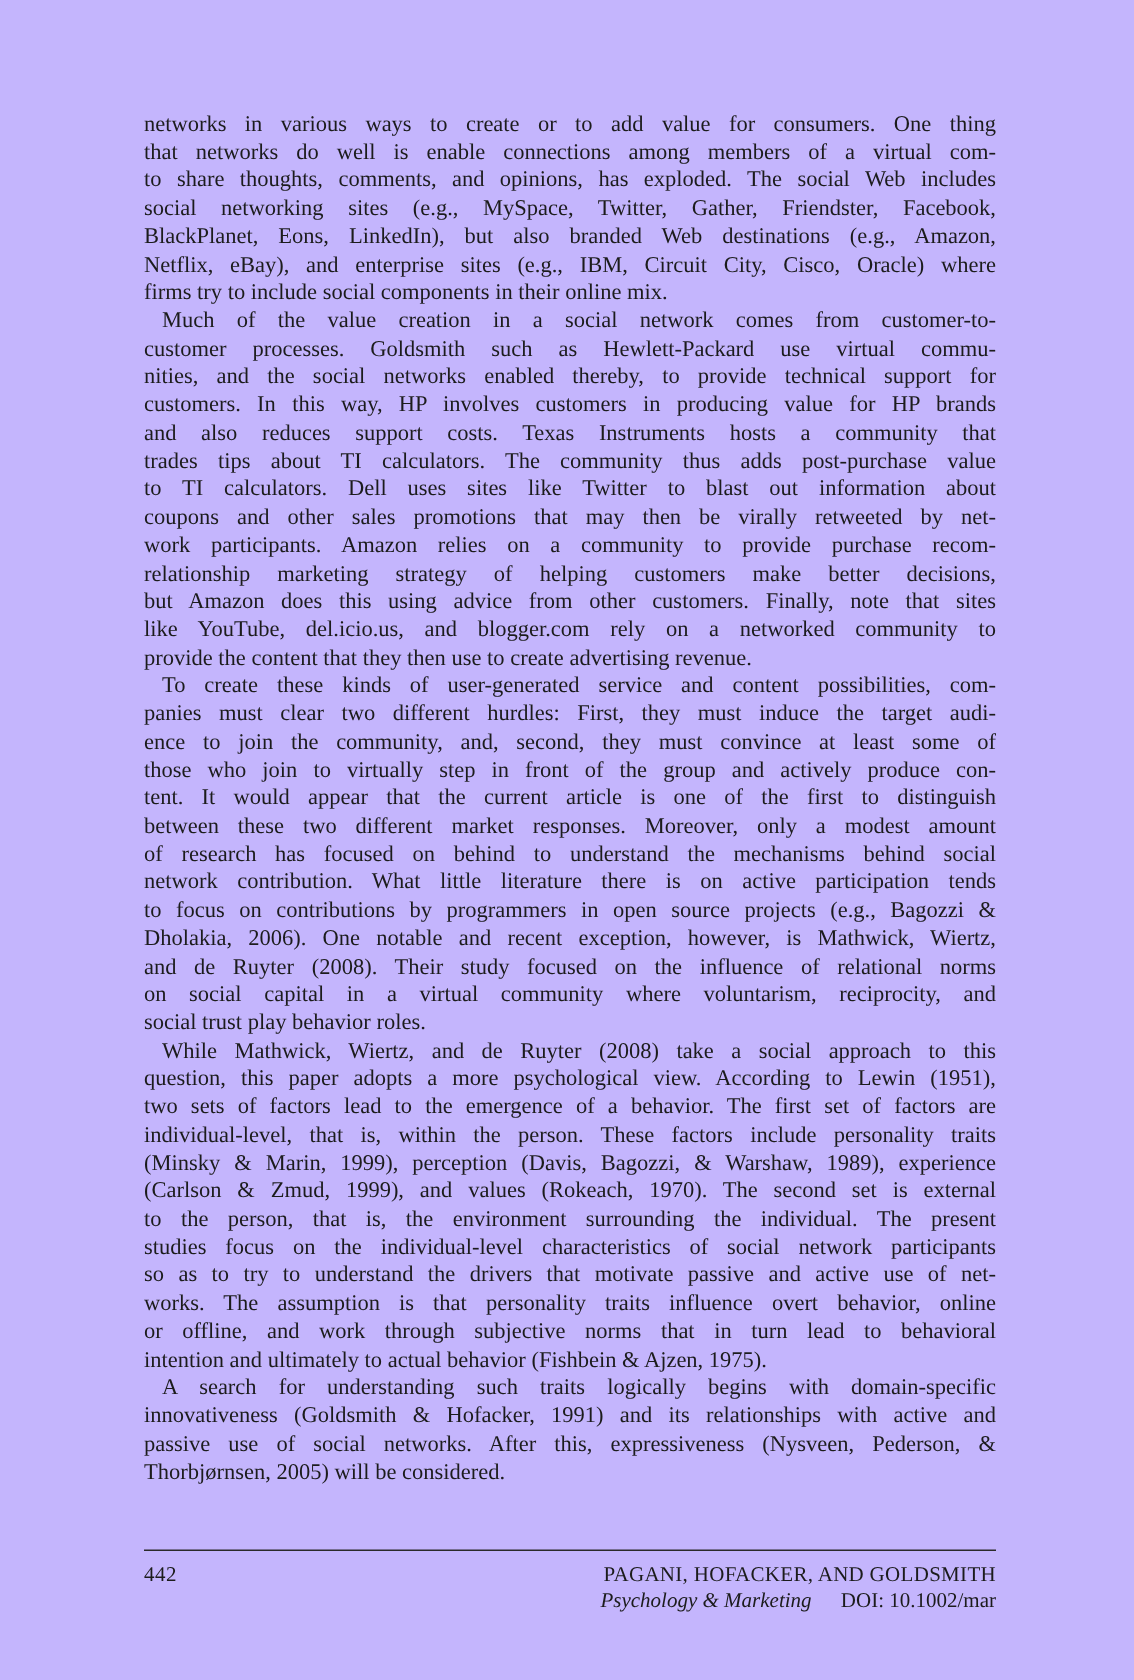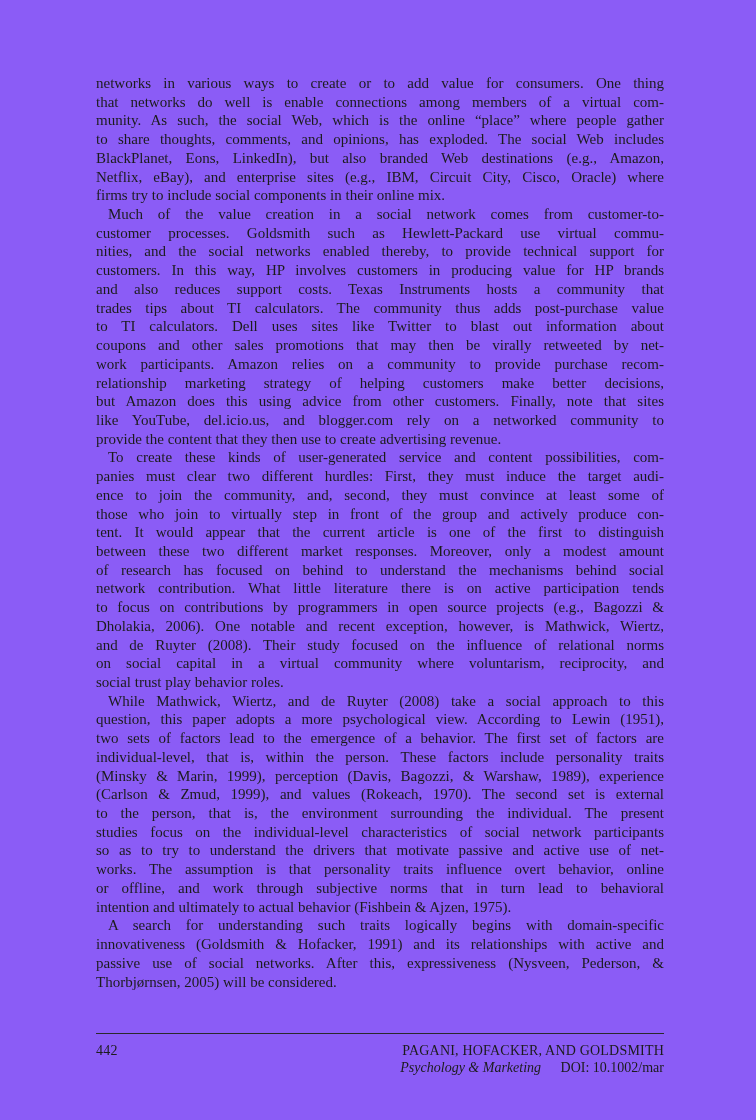--- a/index.html
+++ b/index.html
@@ -4,21 +4,21 @@
 <style>
   html, body {
     margin: 0;
     padding: 0;
     background: #ffffff;
   }
   .page {
     position: relative;
     width: 756px;
     height: 1120px;
-    background: #8b5cf6;
+    background: #c4b5fd;
     overflow: hidden;
     font-family: "Liberation Serif", "DejaVu Serif", serif;
     color: #1c1c1c;
   }
   .text-block {
     position: absolute;
     left: 96px;
     top: 74px;
     width: 568px;
     font-size: 15px;
@@ -78,22 +78,22 @@
 </style>
 </head>
 <body>
 
 <div class="page">
 
   <main class="text-block" id="paragraphs">
       <div class="paragraph">
         <div class="line justwrap">networks in various ways to create or to add value for consumers. One thing</div>
         <div class="line justwrap">that networks do well is enable connections among members of a virtual com-</div>
-        <div class="line justwrap">munity. As such, the social Web, which is the online “place” where people gather</div>
         <div class="line justwrap">to share thoughts, comments, and opinions, has exploded. The social Web includes</div>
+        <div class="line justwrap">social networking sites (e.g., MySpace, Twitter, Gather, Friendster, Facebook,</div>
         <div class="line justwrap">BlackPlanet, Eons, LinkedIn), but also branded Web destinations (e.g., Amazon,</div>
         <div class="line justwrap">Netflix, eBay), and enterprise sites (e.g., IBM, Circuit City, Cisco, Oracle) where</div>
         <div class="line justwrap last">firms try to include social components in their online mix.</div>
       </div>
       <div class="paragraph">
         <div class="line justwrap indent">Much of the value creation in a social network comes from customer-to-</div>
         <div class="line justwrap">customer processes. Goldsmith such as Hewlett-Packard use virtual commu-</div>
         <div class="line justwrap">nities, and the social networks enabled thereby, to provide technical support for</div>
         <div class="line justwrap">customers. In this way, HP involves customers in producing value for HP brands</div>
         <div class="line justwrap">and also reduces support costs. Texas Instruments hosts a community that</div>

